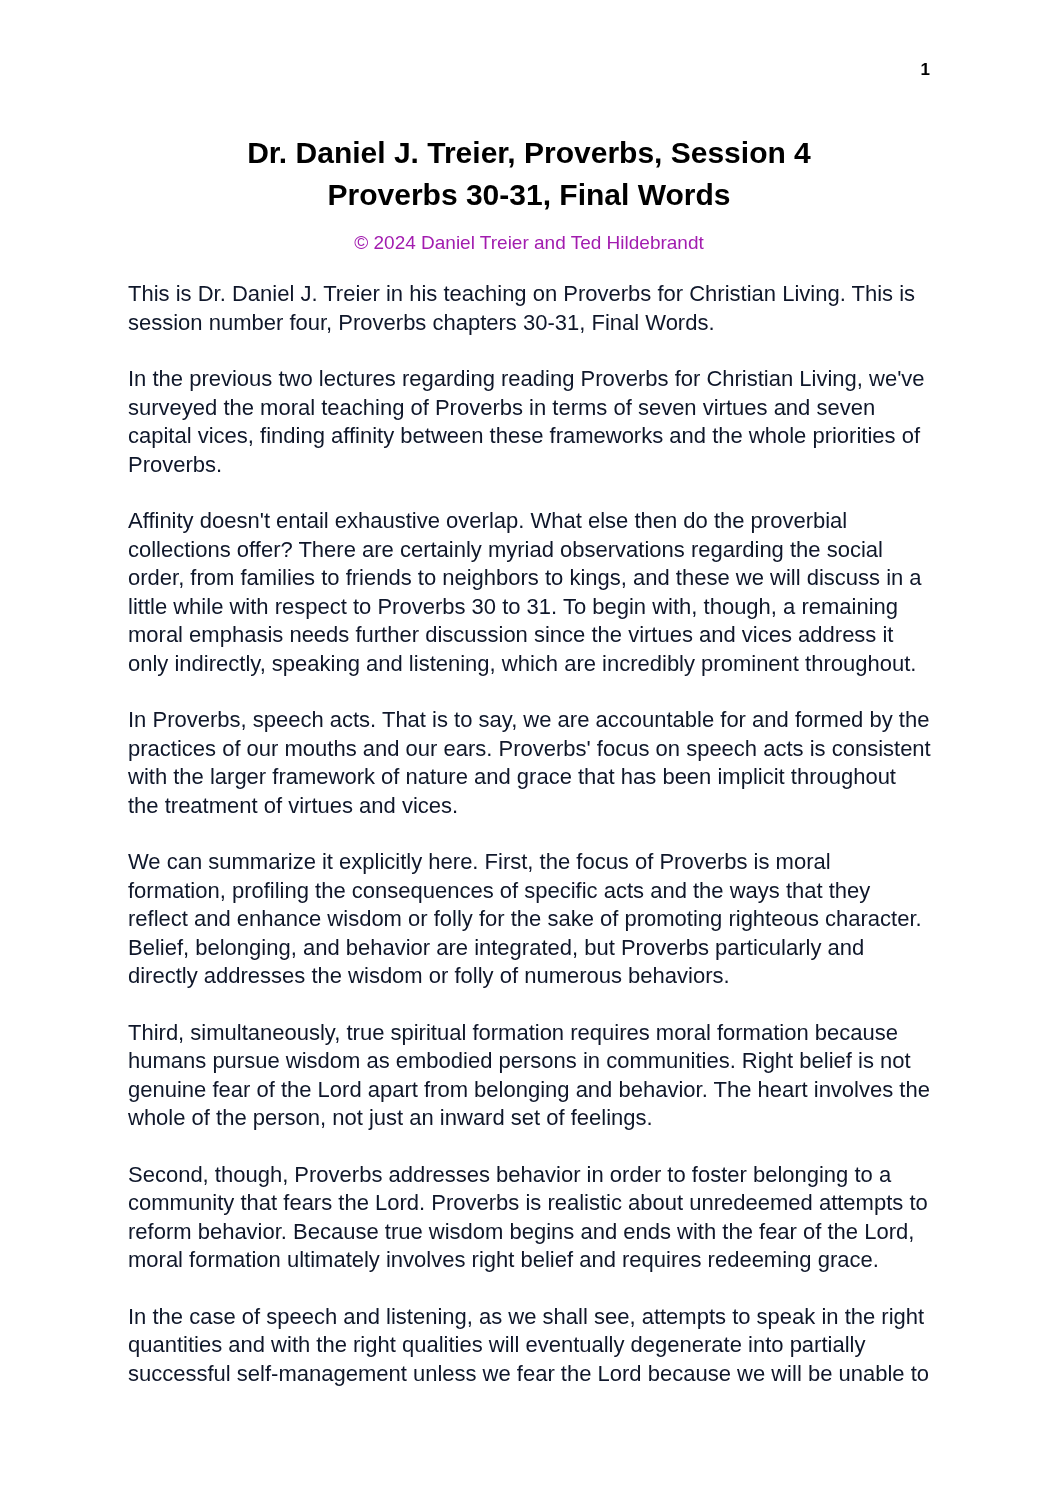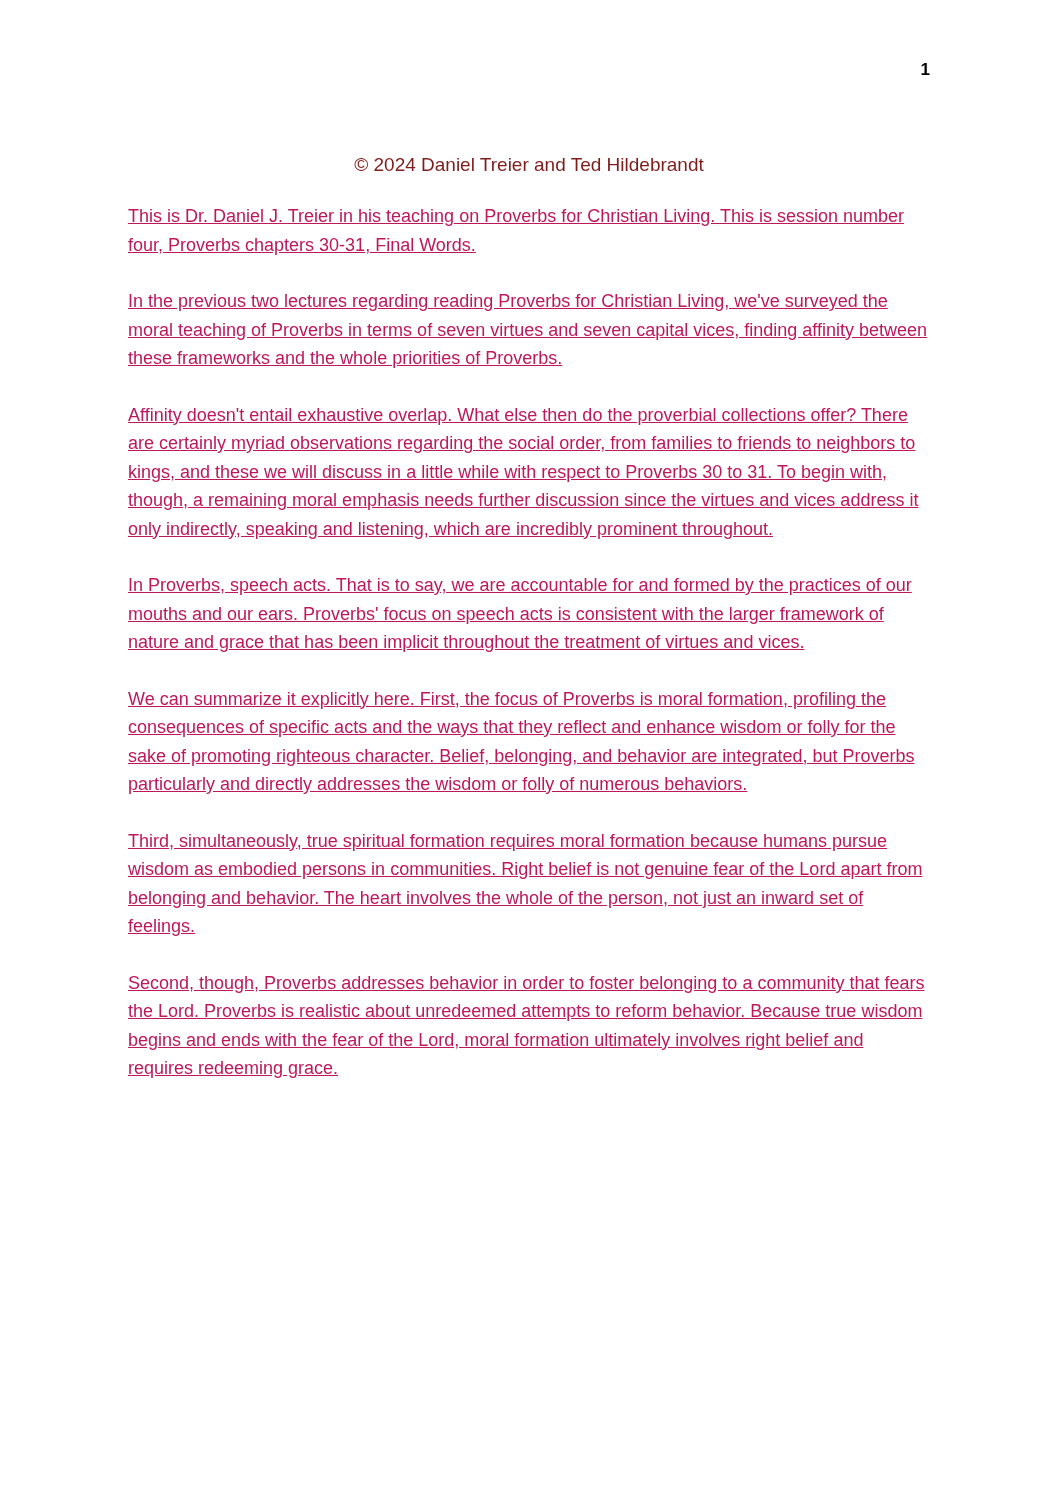--- a/index.html
+++ b/index.html
@@ -30,51 +30,55 @@
     text-align: center;
   }
   .doc-title {
     margin: 0;
     font-size: 30px;
     font-weight: bold;
     line-height: 42px;
     color: #000000;
   }
   .copyright {
-    margin-top: 20px;
+    margin-top: 14px;
     font-size: 19px;
     line-height: 26px;
-    color: #7f1d1d;
+    color: #a21caf;
   }
   .doc-body {
     padding: 24px 126px 0 128px;
   }
   .doc-body p {
     margin: 0 0 28px 0;
-    font-size: 18px;
+    font-size: 22px;
     line-height: 28.5px;
-    color: #be185d;
+    color: #0f172a;
     text-align: left;
-    text-decoration: underline;
   }
 </style>
 </head>
 <body>
 
 <div class="page">
 
   <div class="page-number">1</div>
 
   <div class="doc-header">
+    <h1 class="doc-title">
+      <span>Dr. Daniel J. Treier, Proverbs, Session 4</span><br>
+      <span>Proverbs 30-31, Final Words</span>
+    </h1>
     <div class="copyright">© 2024 Daniel Treier and Ted Hildebrandt</div>
   </div>
 
   <div class="doc-body">
     <p>This is Dr. Daniel J. Treier in his teaching on Proverbs for Christian Living. This is session number four, Proverbs chapters 30-31, Final Words.</p>
     <p>In the previous two lectures regarding reading Proverbs for Christian Living, we've surveyed the moral teaching of Proverbs in terms of seven virtues and seven capital vices, finding affinity between these frameworks and the whole priorities of Proverbs.</p>
     <p>Affinity doesn't entail exhaustive overlap. What else then do the proverbial collections offer? There are certainly myriad observations regarding the social order, from families to friends to neighbors to kings, and these we will discuss in a little while with respect to Proverbs 30 to 31. To begin with, though, a remaining moral emphasis needs further discussion since the virtues and vices address it only indirectly, speaking and listening, which are incredibly prominent throughout.</p>
     <p>In Proverbs, speech acts. That is to say, we are accountable for and formed by the practices of our mouths and our ears. Proverbs' focus on speech acts is consistent with the larger framework of nature and grace that has been implicit throughout the treatment of virtues and vices.</p>
     <p>We can summarize it explicitly here. First, the focus of Proverbs is moral formation, profiling the consequences of specific acts and the ways that they reflect and enhance wisdom or folly for the sake of promoting righteous character. Belief, belonging, and behavior are integrated, but Proverbs particularly and directly addresses the wisdom or folly of numerous behaviors.</p>
     <p>Third, simultaneously, true spiritual formation requires moral formation because humans pursue wisdom as embodied persons in communities. Right belief is not genuine fear of the Lord apart from belonging and behavior. The heart involves the whole of the person, not just an inward set of feelings.</p>
     <p>Second, though, Proverbs addresses behavior in order to foster belonging to a community that fears the Lord. Proverbs is realistic about unredeemed attempts to reform behavior. Because true wisdom begins and ends with the fear of the Lord, moral formation ultimately involves right belief and requires redeeming grace.</p>
+    <p>In the case of speech and listening, as we shall see, attempts to speak in the right quantities and with the right qualities will eventually degenerate into partially successful self-management unless we fear the Lord because we will be unable to</p>
   </div>
 
 </div>
 
 </body></html>

